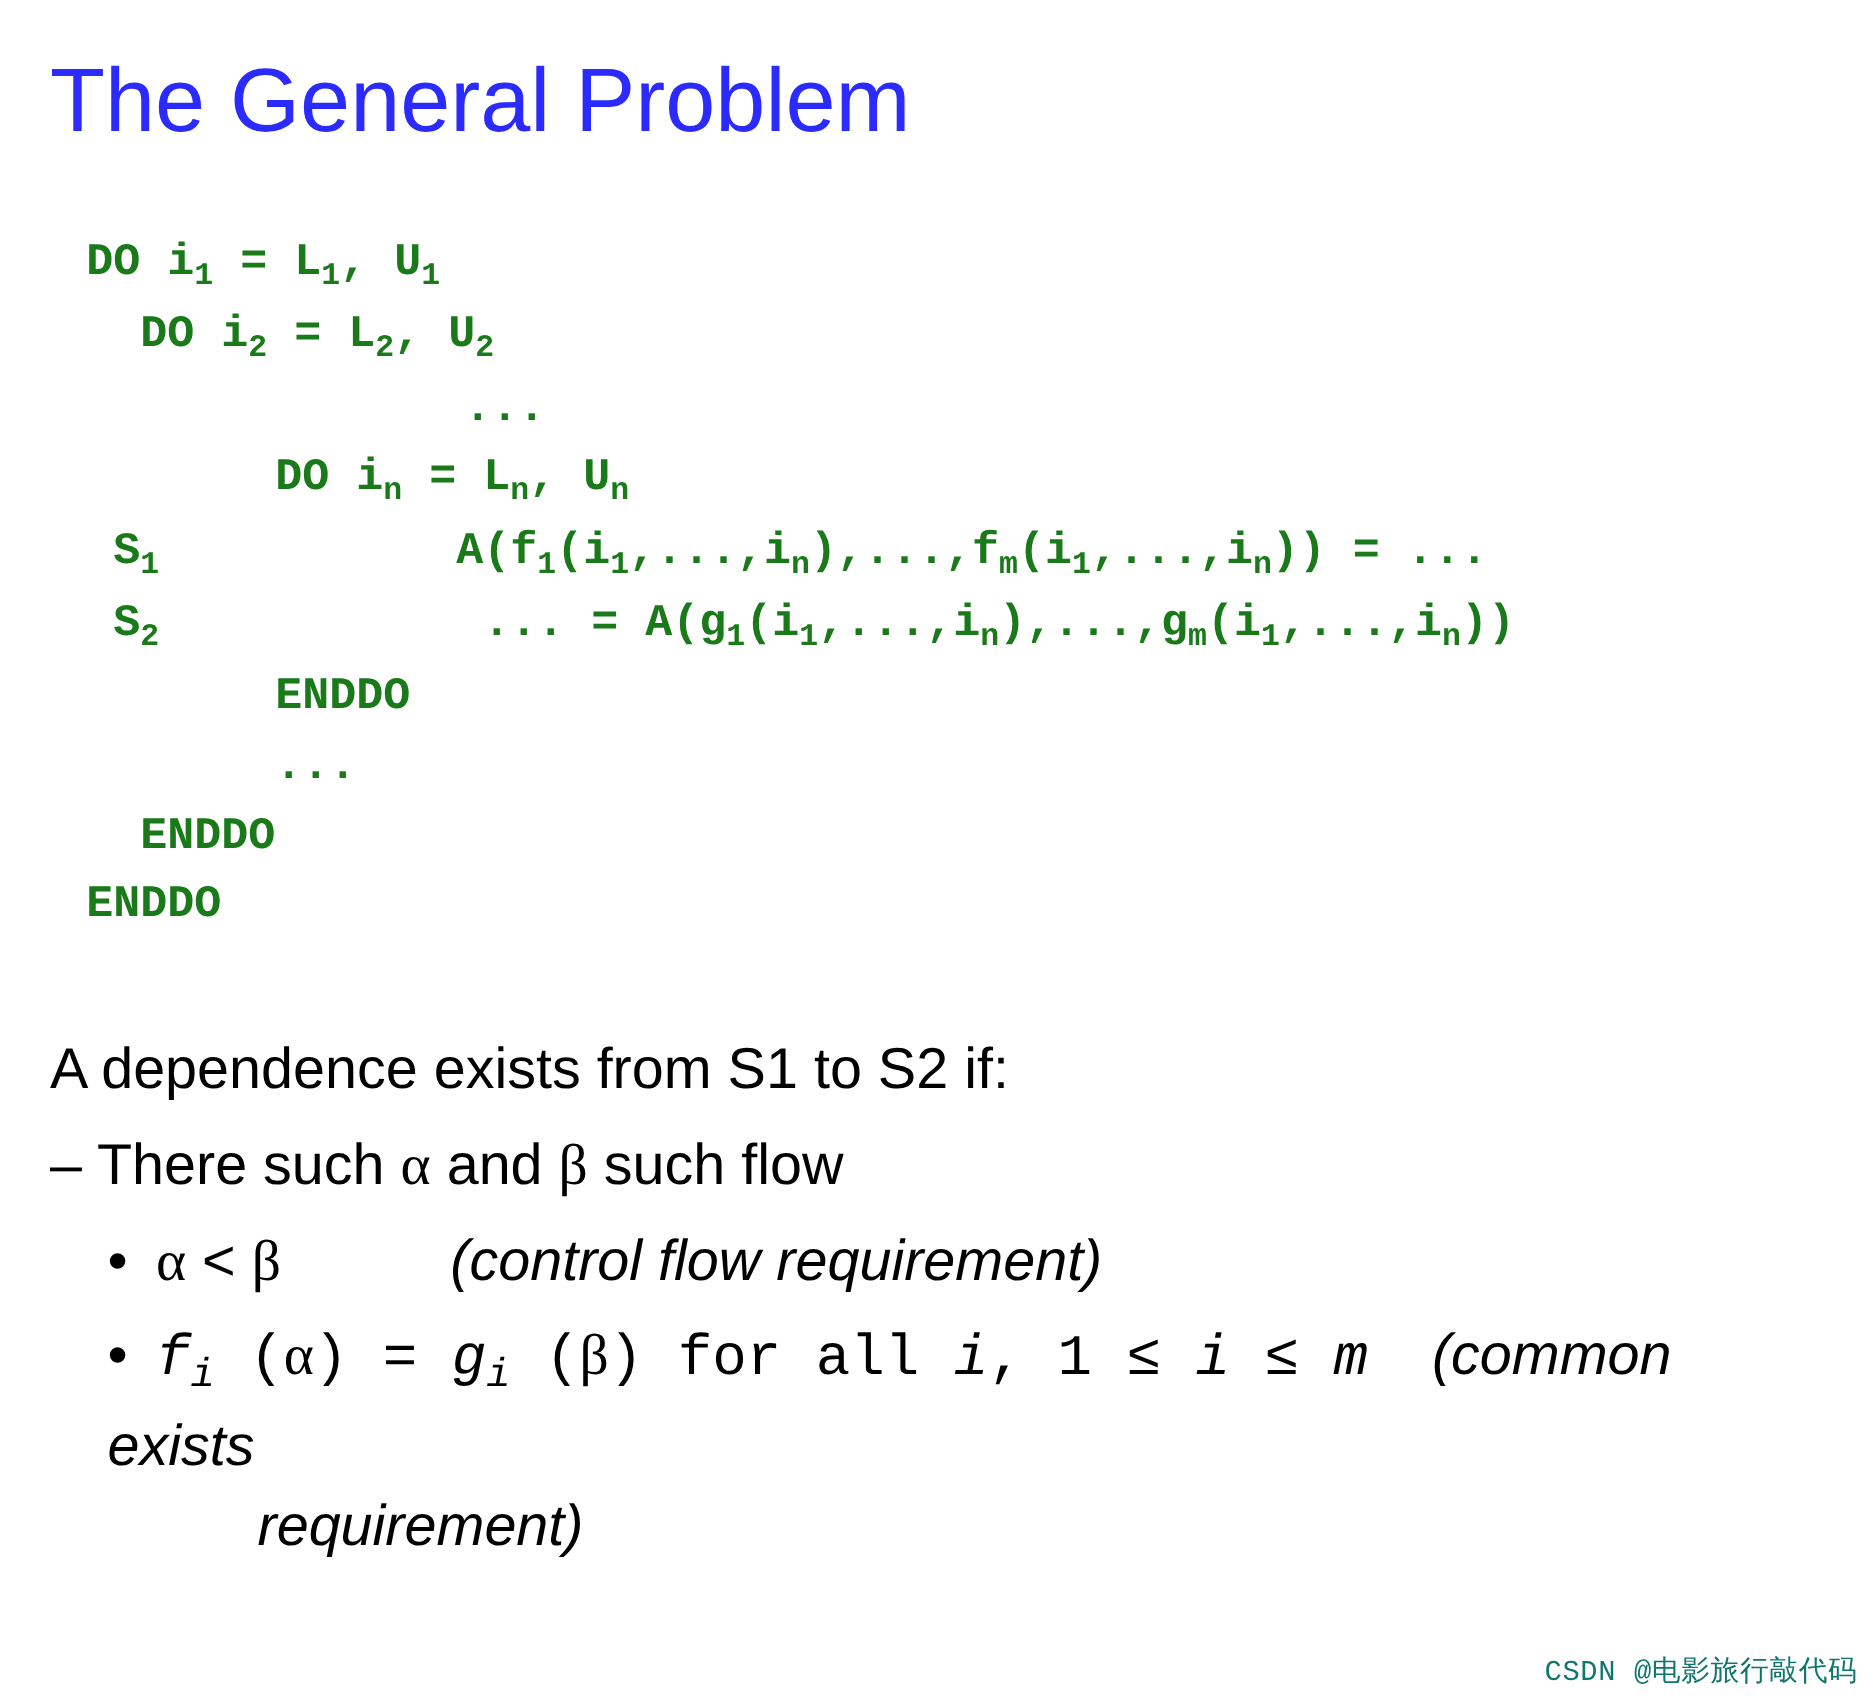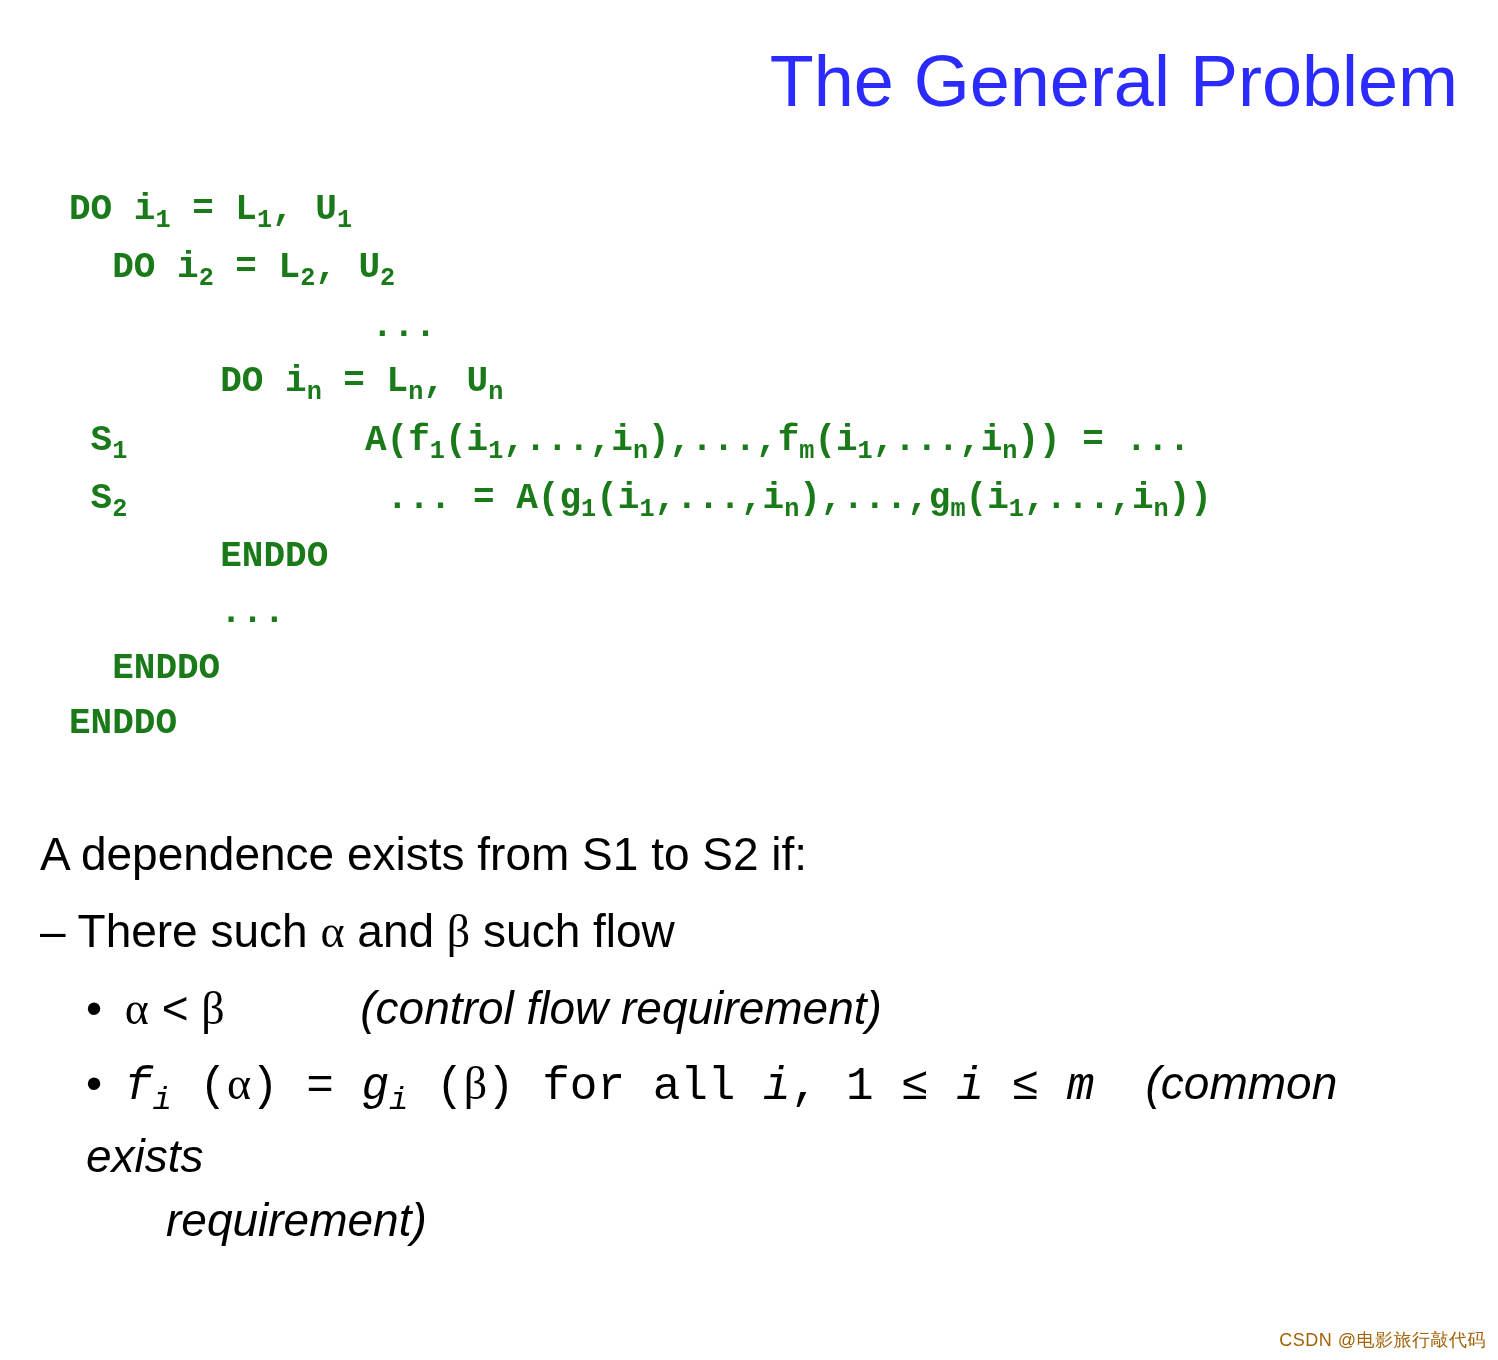--- a/index.html
+++ b/index.html
@@ -5,21 +5,21 @@
     body {
       margin: 0;
       padding: 40px;
       background: #ffffff;
       font-family: "Comic Sans MS", "Comic Sans", cursive, sans-serif;
       color: #000;
       width: 1498px;
       box-sizing: border-box;
     }
     .title {
-      text-align: right;
+      text-align: left;
       font-size: 72px;
       color: #2b2bff;
       margin: 0 0 60px 0;
       font-weight: normal;
     }
     .code-block {
       font-family: "Courier New", Courier, monospace;
       color: #1a7a1a;
       font-weight: bold;
       font-size: 36px;
@@ -62,29 +62,29 @@
     }
     .note {
       font-family: "Comic Sans MS", "Comic Sans", cursive, sans-serif;
       font-style: italic;
     }
     .text-block sub,
     .text-block sup {
       font-size: 0.7em;
     }
     .indent-continue {
-      margin-left: 80px;
+      margin-left: 120px;
     }
     .watermark {
       position: fixed;
       right: 12px;
       bottom: 8px;
-      font-family: Liberation Sans, sans-serif;
-      font-size: 18px;
-      color: #a16207;
+      font-family: Liberation Mono, monospace;
+      font-size: 23px;
+      color: #0f766e;
       letter-spacing: 0.5px;
     }
     .gap-inline {
       display:inline-block;
       width: 110px;
     }
   </style>
 </head>
 <body>
 

